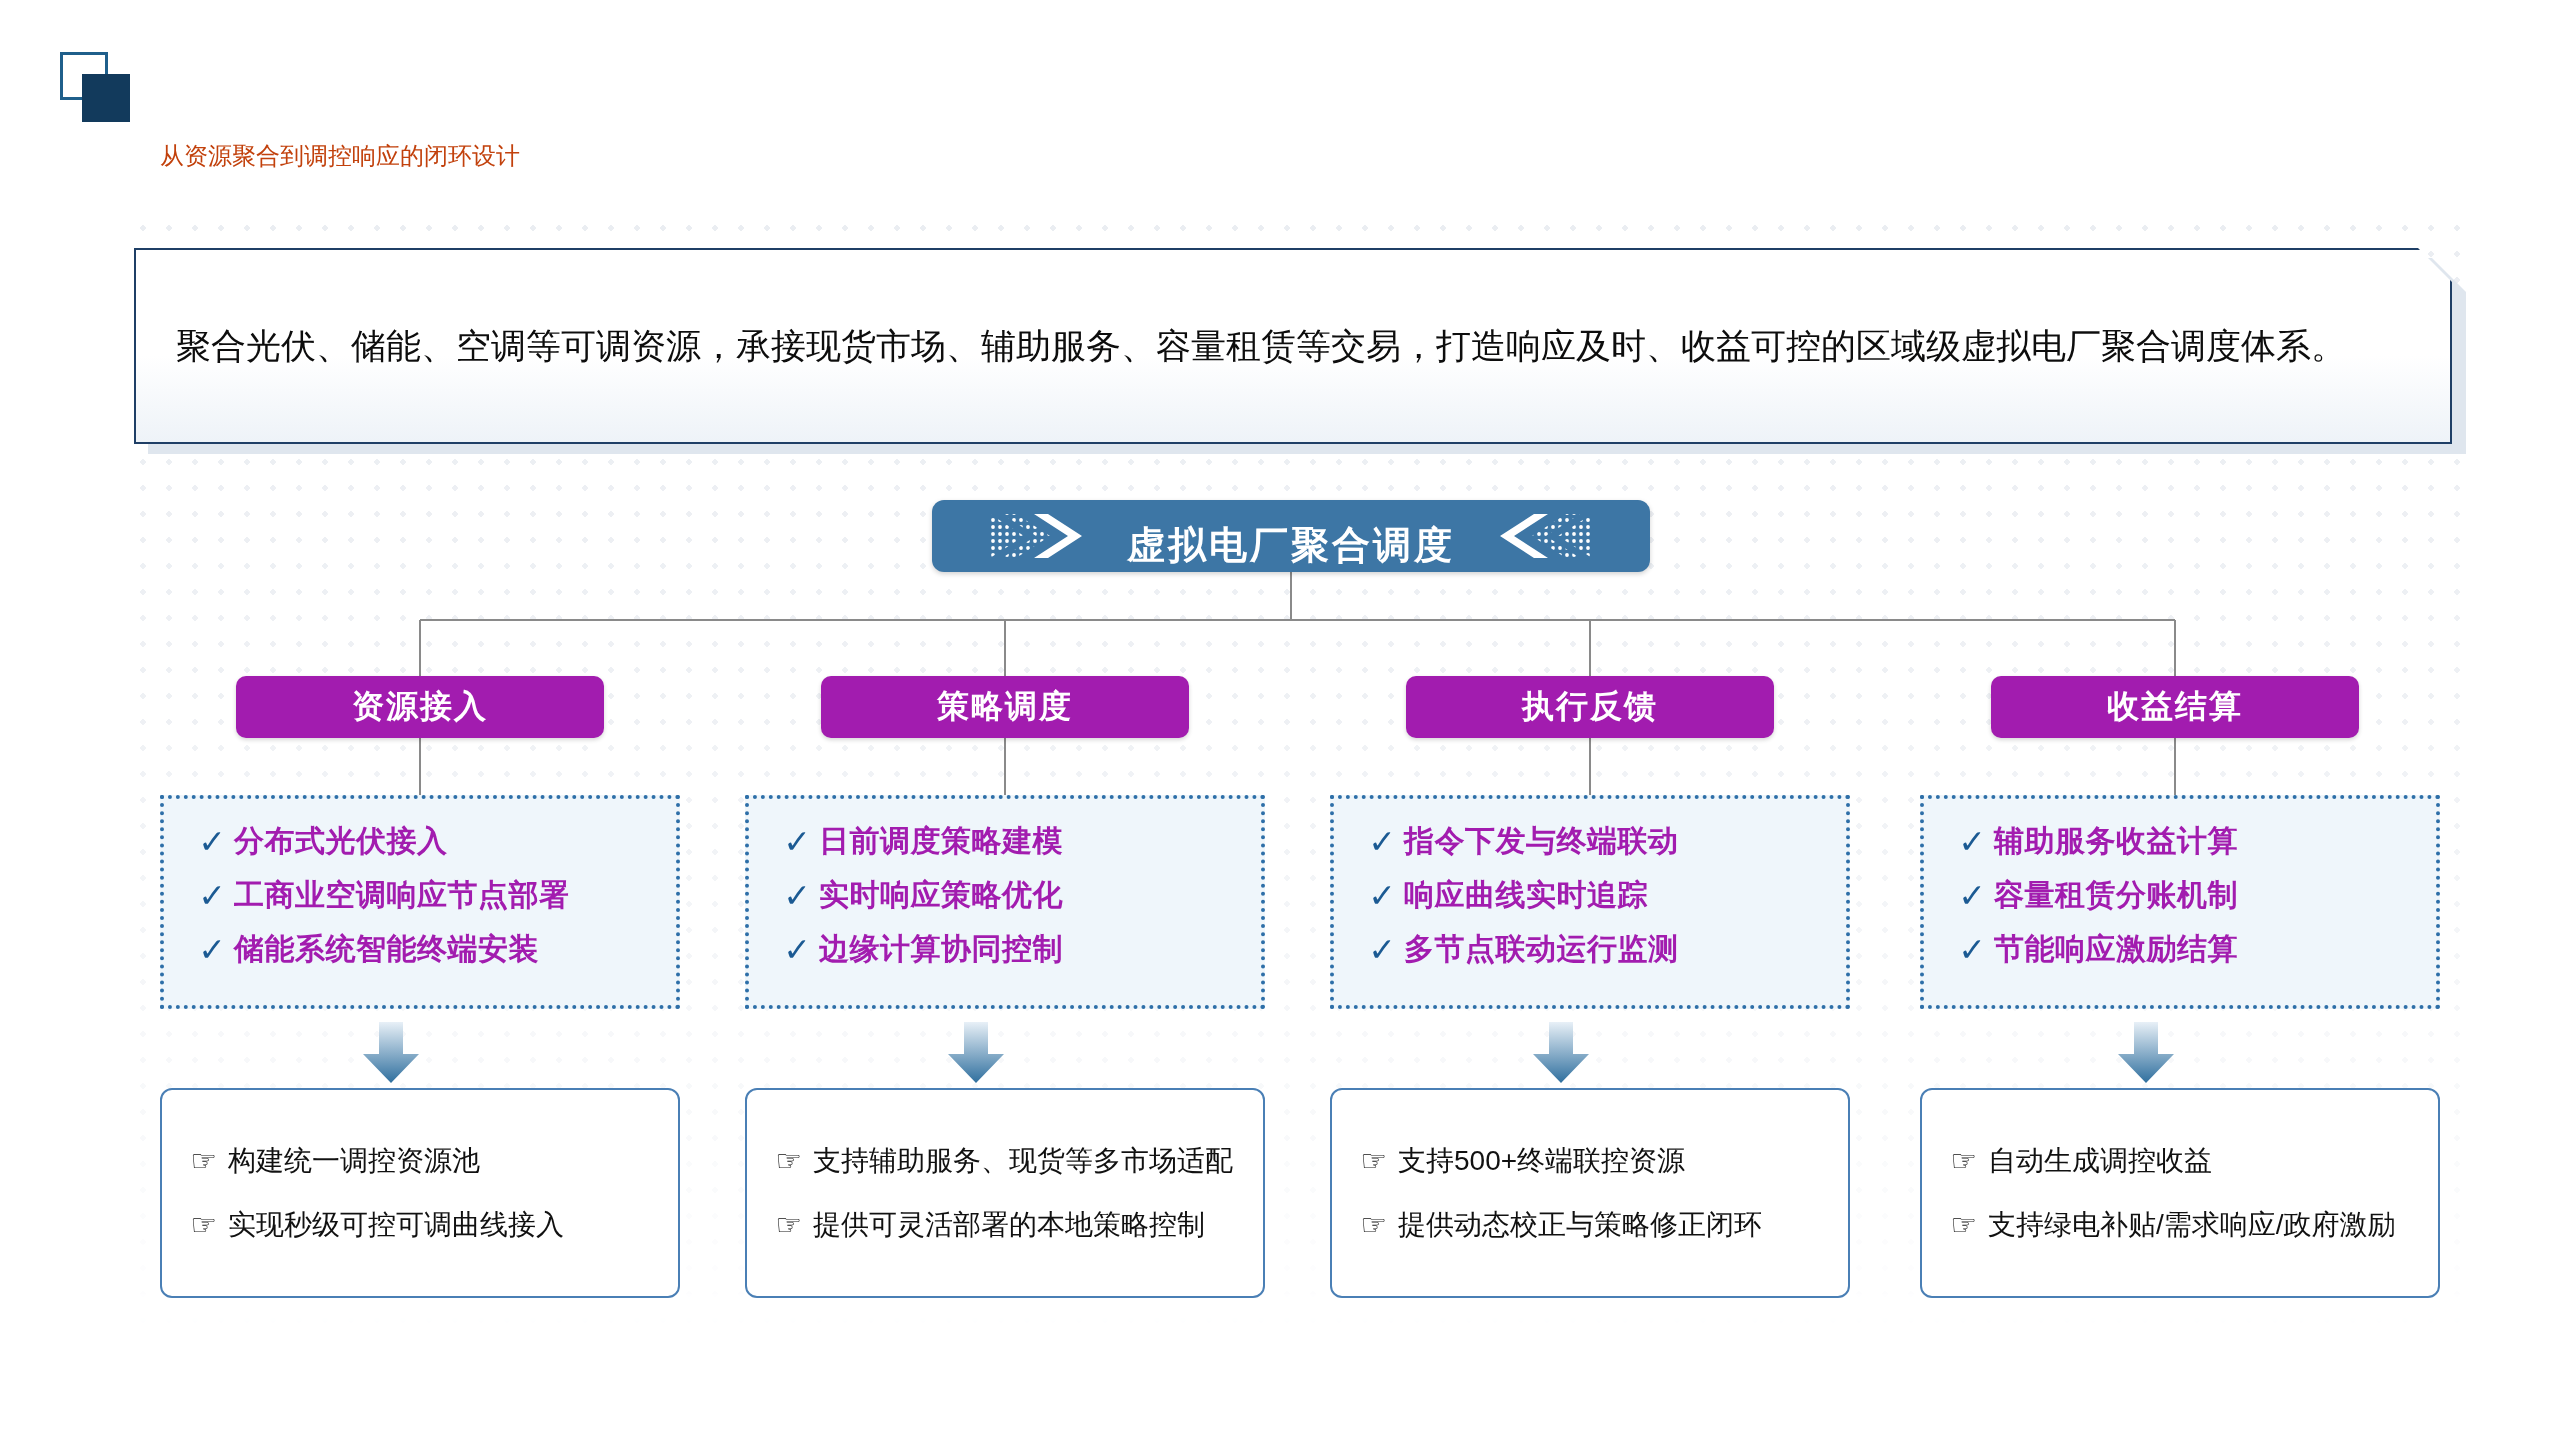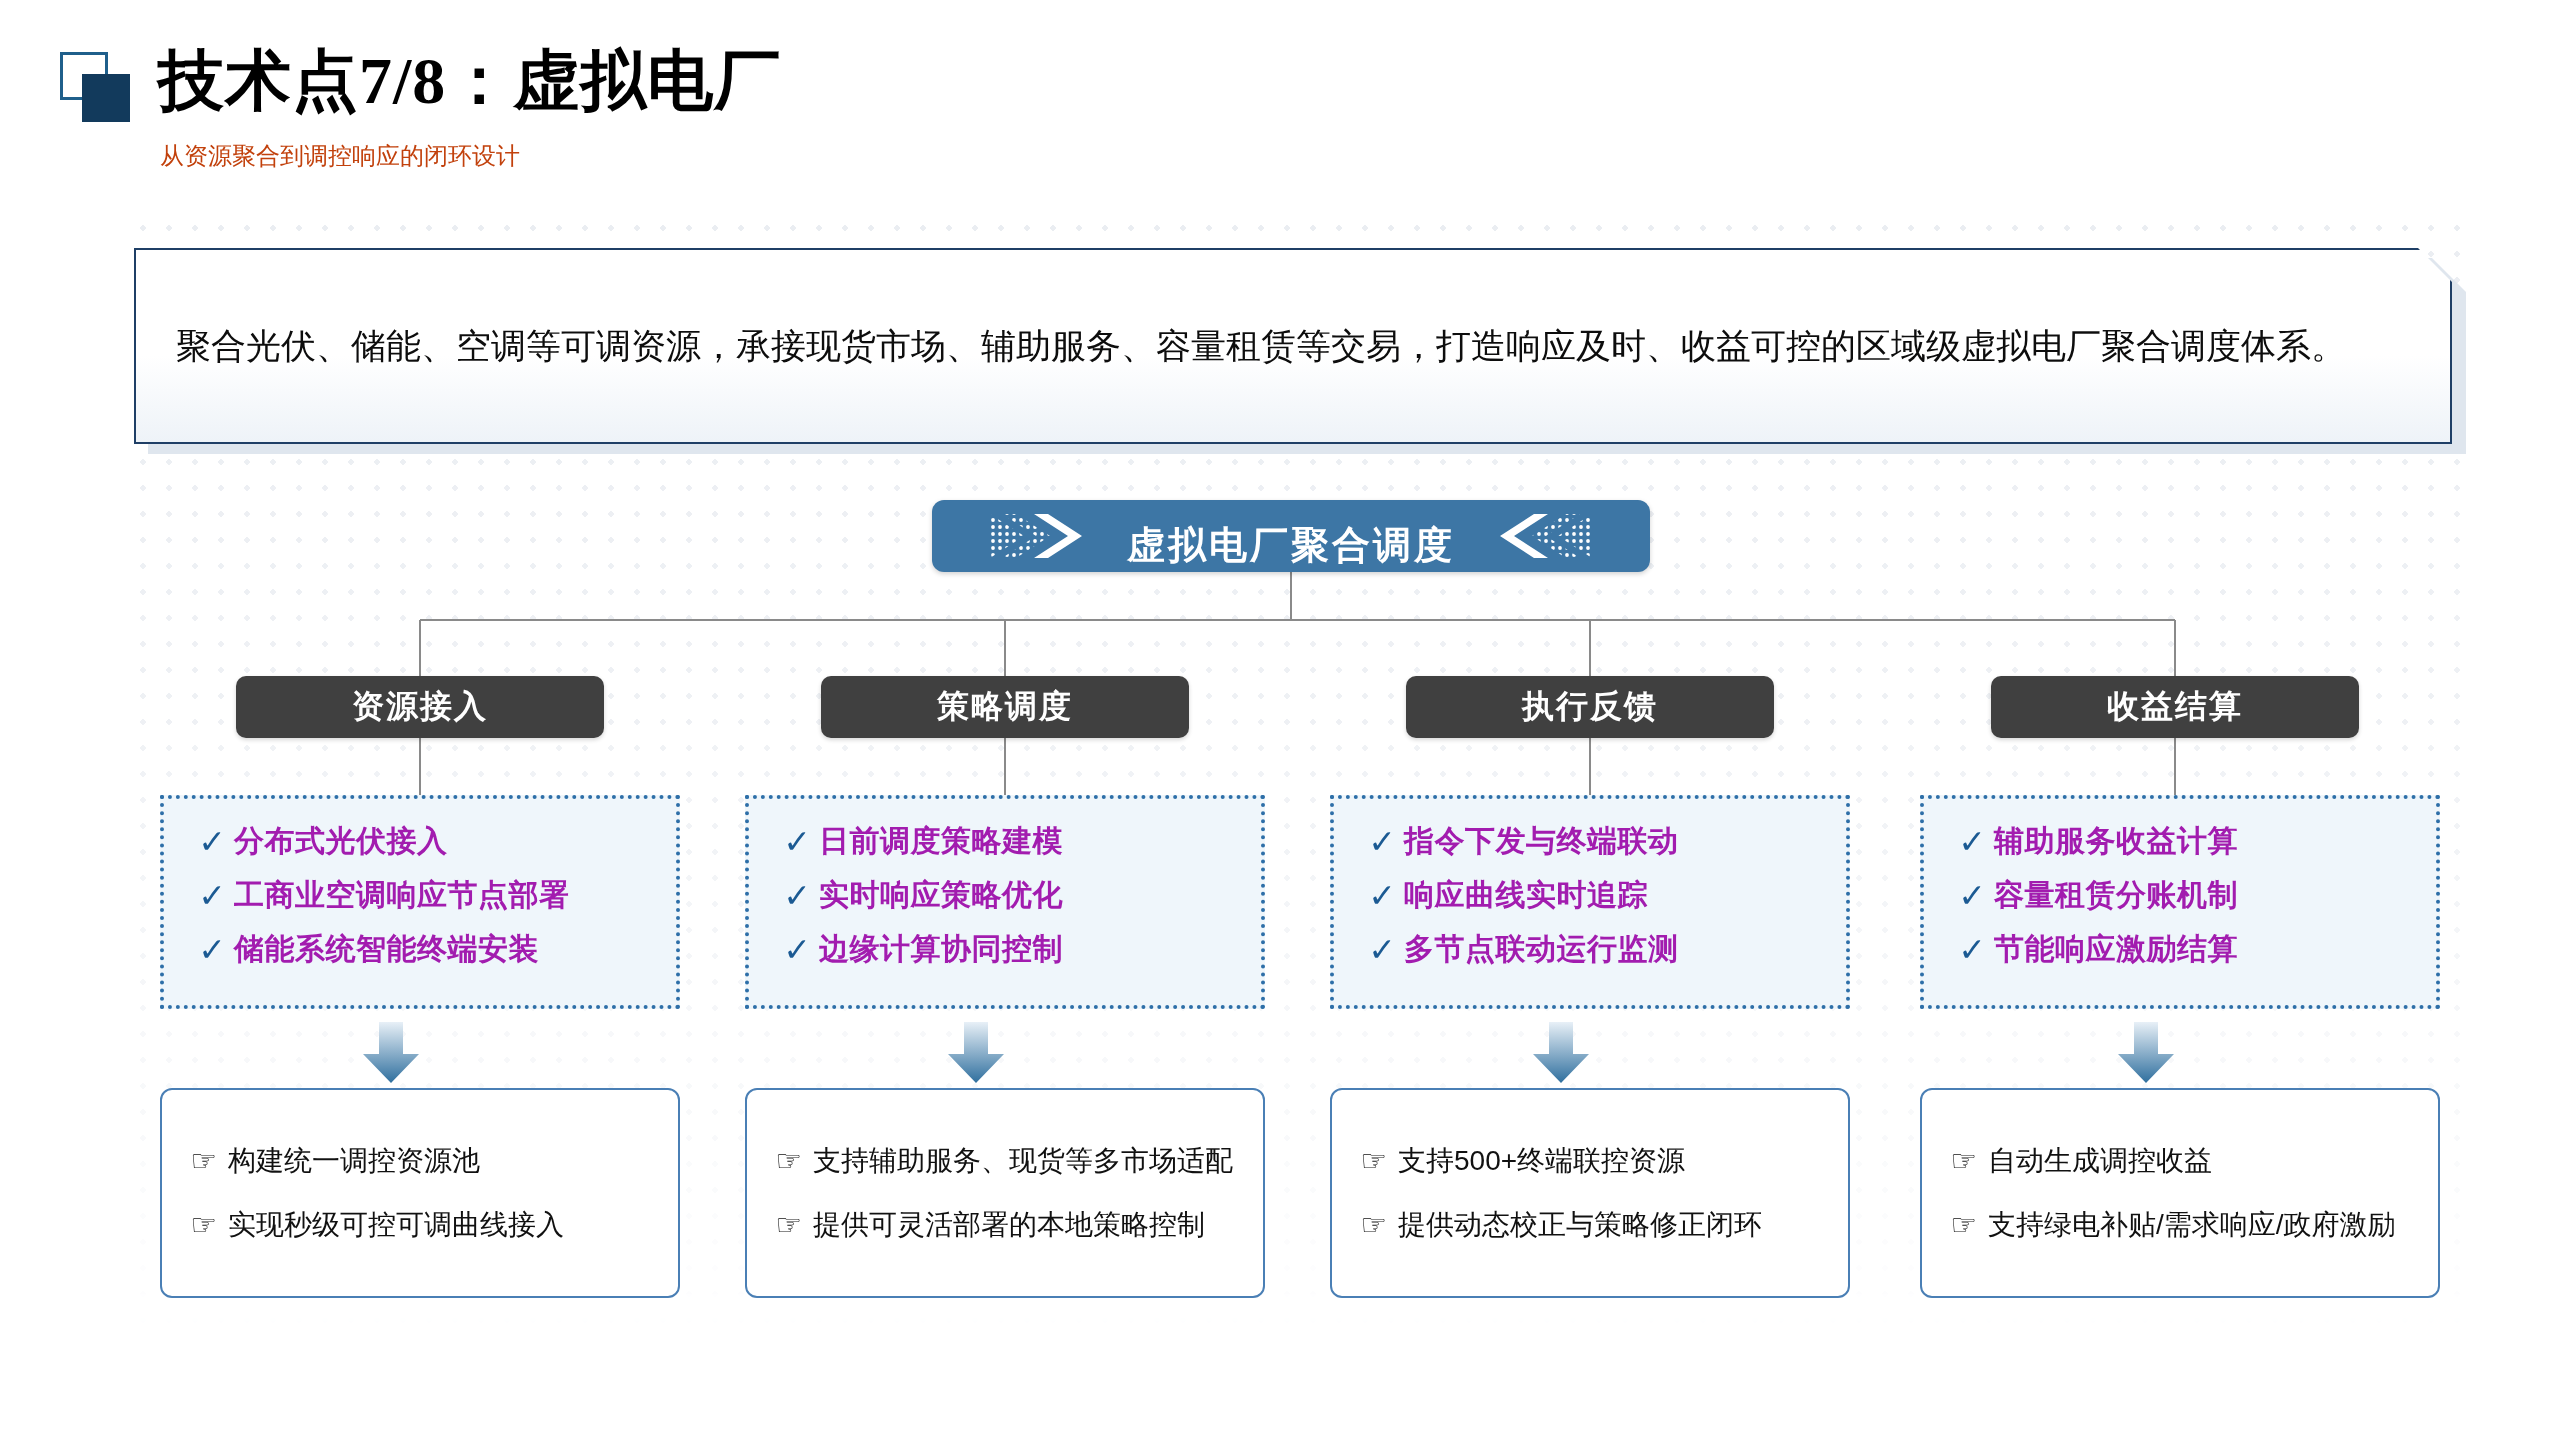--- a/index.html
+++ b/index.html
@@ -97,21 +97,21 @@
     margin-top: 19px;
   }
   .chev { position: absolute; top: 50%; transform: translateY(-50%); }
   .chev.left { left: 58px; }
   .chev.right { right: 58px; }
 
   
   .pill {
     position: absolute; top: 676px;
     width: 368px; height: 62px;
-    background: #404040; border-radius: 10px;
+    background: #a21caf; border-radius: 10px;
     display: flex; align-items: center; justify-content: center;
     box-shadow: 0 2px 4px rgba(0,0,0,0.16);
   }
   .pill span { font-size: 32px; font-weight: bold; color: #ffffff; letter-spacing: 2px; }
 
   
   .feat {
     position: absolute; top: 795px;
     width: 520px; height: 214px;
     background: #eff6fb;
@@ -155,21 +155,20 @@
 <body>
 
 <div id="slide">
 
   <div class="dot-bg"></div>
 
   <div class="hdr-mark">
     <div class="sq-outline"></div>
     <div class="sq-solid"></div>
   </div>
-  <div class="title">技术点7/8：虚拟电厂</div>
   <div class="subtitle">从资源聚合到调控响应的闭环设计</div>
 
 
   <div class="desc-shadow"></div>
   <div class="desc">
     <div class="desc-text">聚合光伏、储能、空调等可调资源，承接现货市场、辅助服务、容量租赁等交易，打造响应及时、收益可控的区域级虚拟电厂聚合调度体系。</div>
   </div>
 
   <svg class="wires">
     <g stroke="#8a8a8a" stroke-width="2" fill="none">

